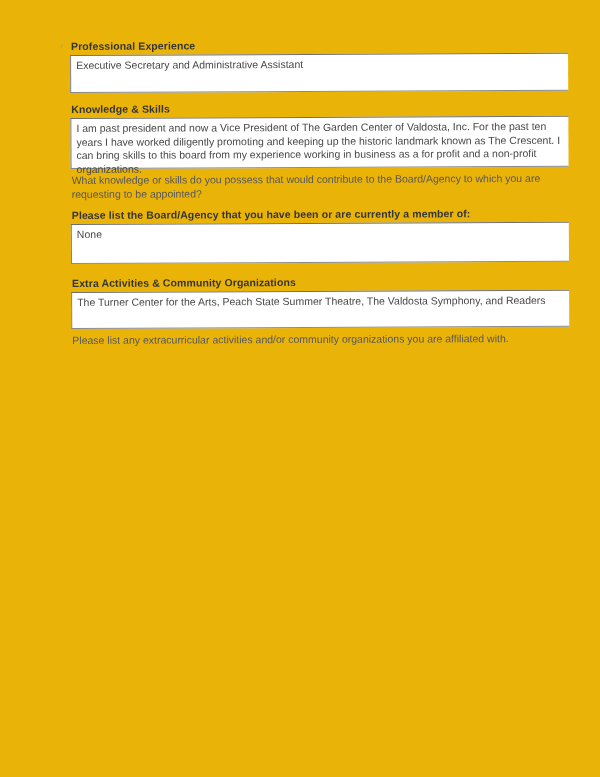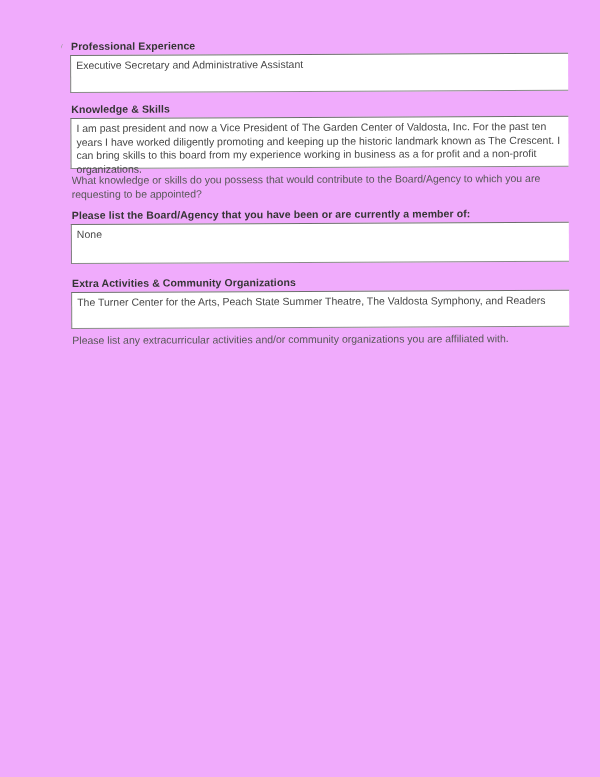--- a/index.html
+++ b/index.html
@@ -11,21 +11,21 @@
     width: 600px;
     height: 777px;
     position: relative;
     overflow: hidden;
     font-family: "Liberation Sans", sans-serif;
     -webkit-font-smoothing: antialiased;
   }
   .page {
     position: absolute;
     inset: 0;
-    background: #f0abfc;
+    background: #eab308;
   }
   .scan-artifact {
     position: absolute;
     left: 61px;
     top: 44px;
     width: 3px;
     height: 5px;
     border-left: 1.5px solid #9a9a9a;
     transform: rotate(18deg);
     border-radius: 40%;

